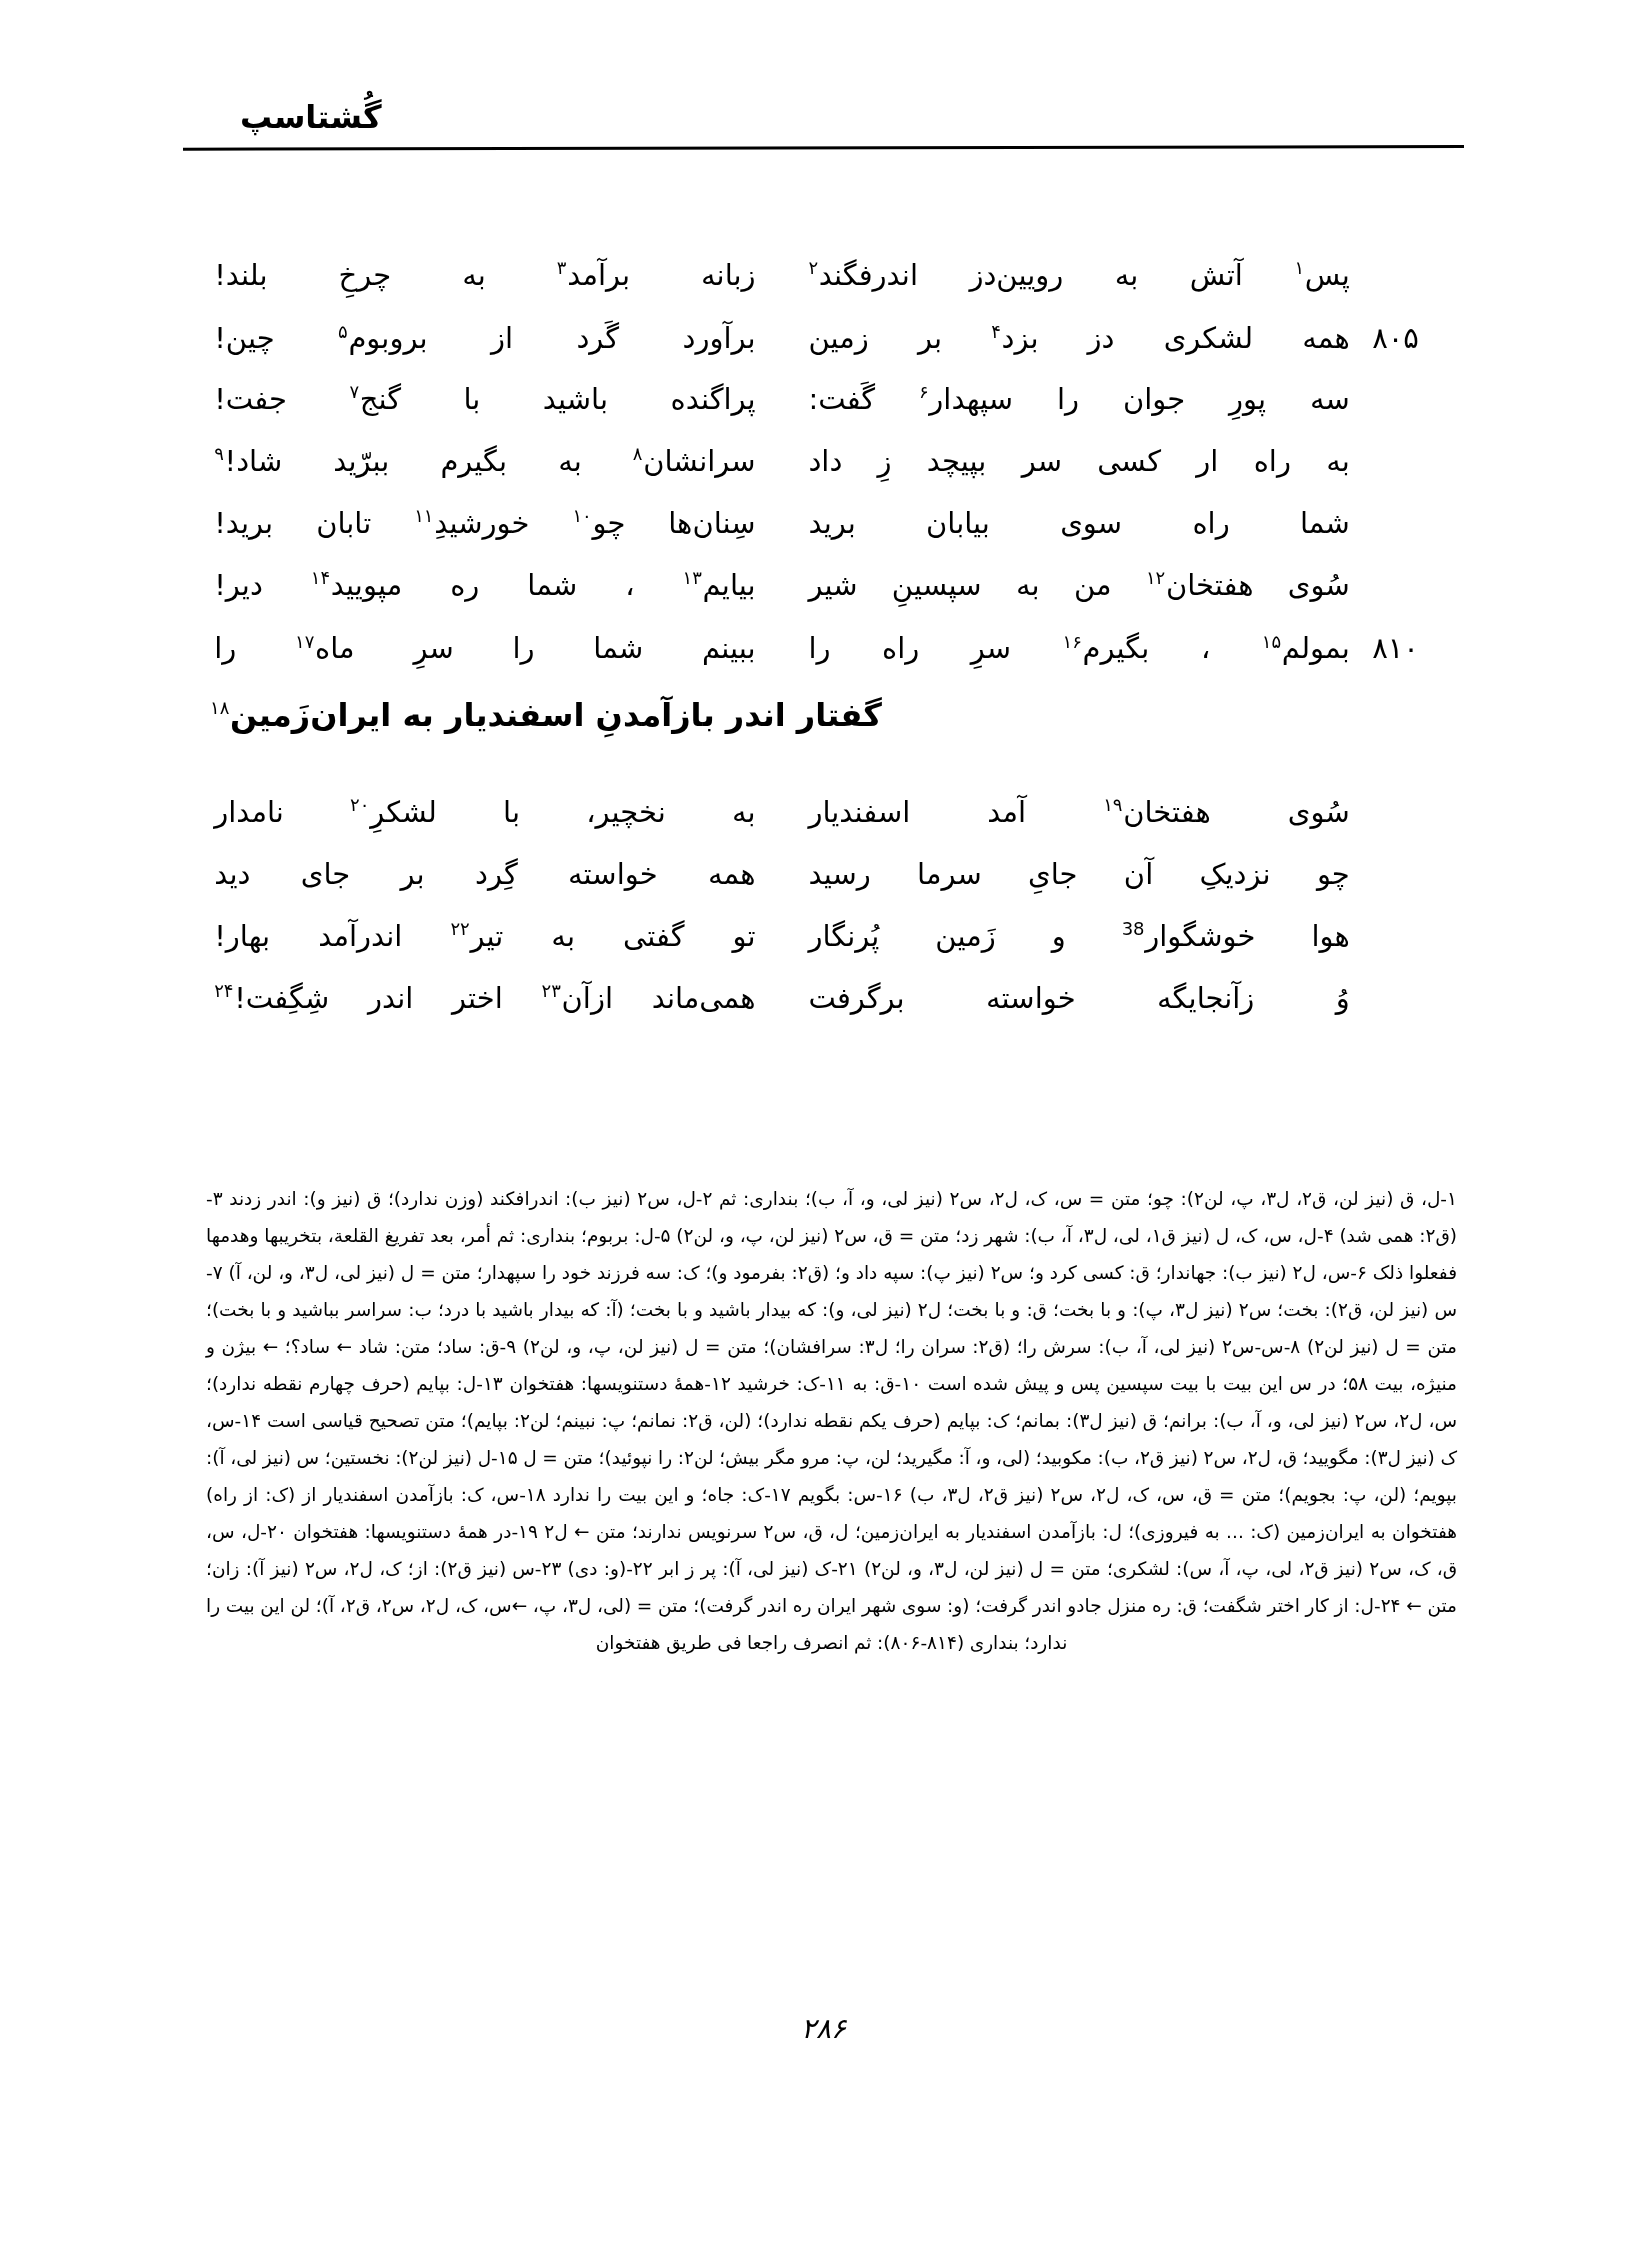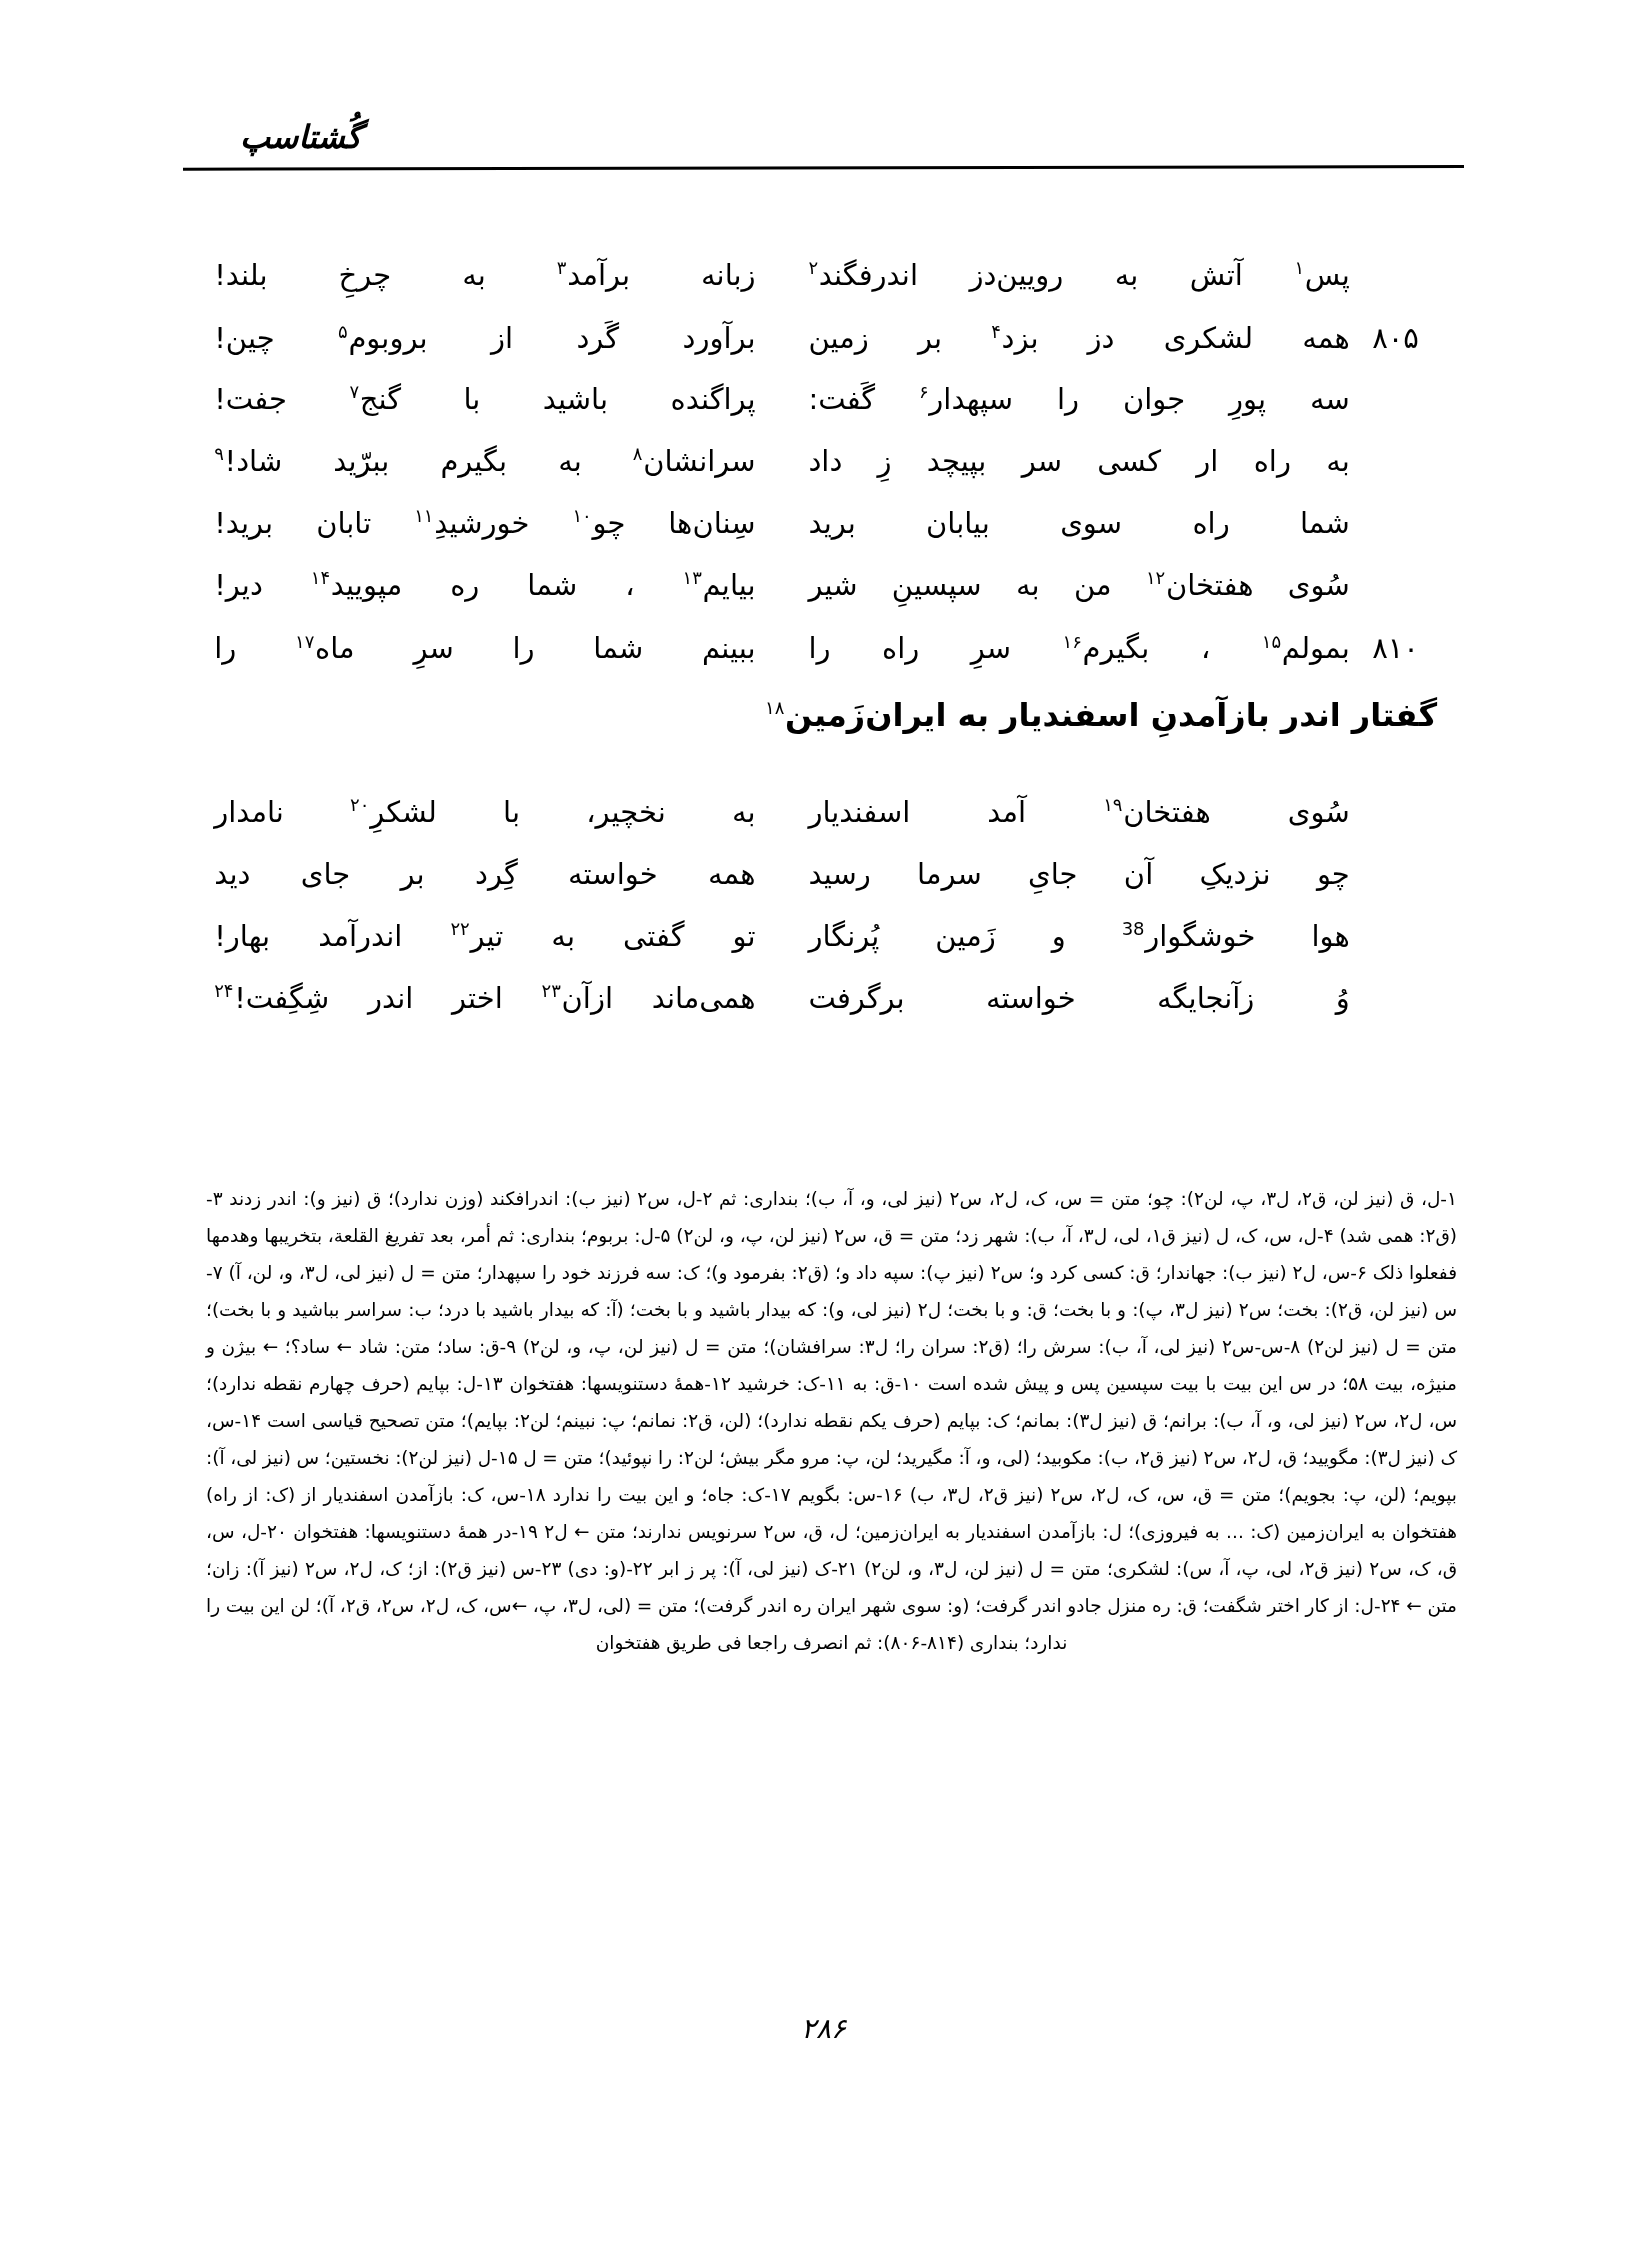--- a/index.html
+++ b/index.html
@@ -19,25 +19,24 @@
 
   .page {
     position: absolute;
     inset: 0;
     background: #ffffff;
   }
 
   
   .runhead-zone {
     position: absolute;
-    top: 120px;
+    top: 100px;
     right: 183px;
     left: 183px;
     height: 77px;
-    font-style: italic;
   }
   .runhead {
     text-align: left;
     direction: rtl;
     font-size: 32px;
     font-weight: bold;
     letter-spacing: 0.3px;
     padding-left: 57px;
     padding-bottom: 9.8px;
     line-height: 1.1;
@@ -94,21 +93,21 @@
     margin-right: 0.7px;
     font-weight: normal;
   }
 
   
   .section-heading {
     position: absolute;
     top: 696px;
     right: 210px;
     left: 210px;
-    text-align: right;
+    text-align: left;
     font-size: 32px;
     font-weight: bold;
     direction: rtl;
     white-space: nowrap;
   }
 
   
   .footnotes {
     position: absolute;
     top: 1180px;

